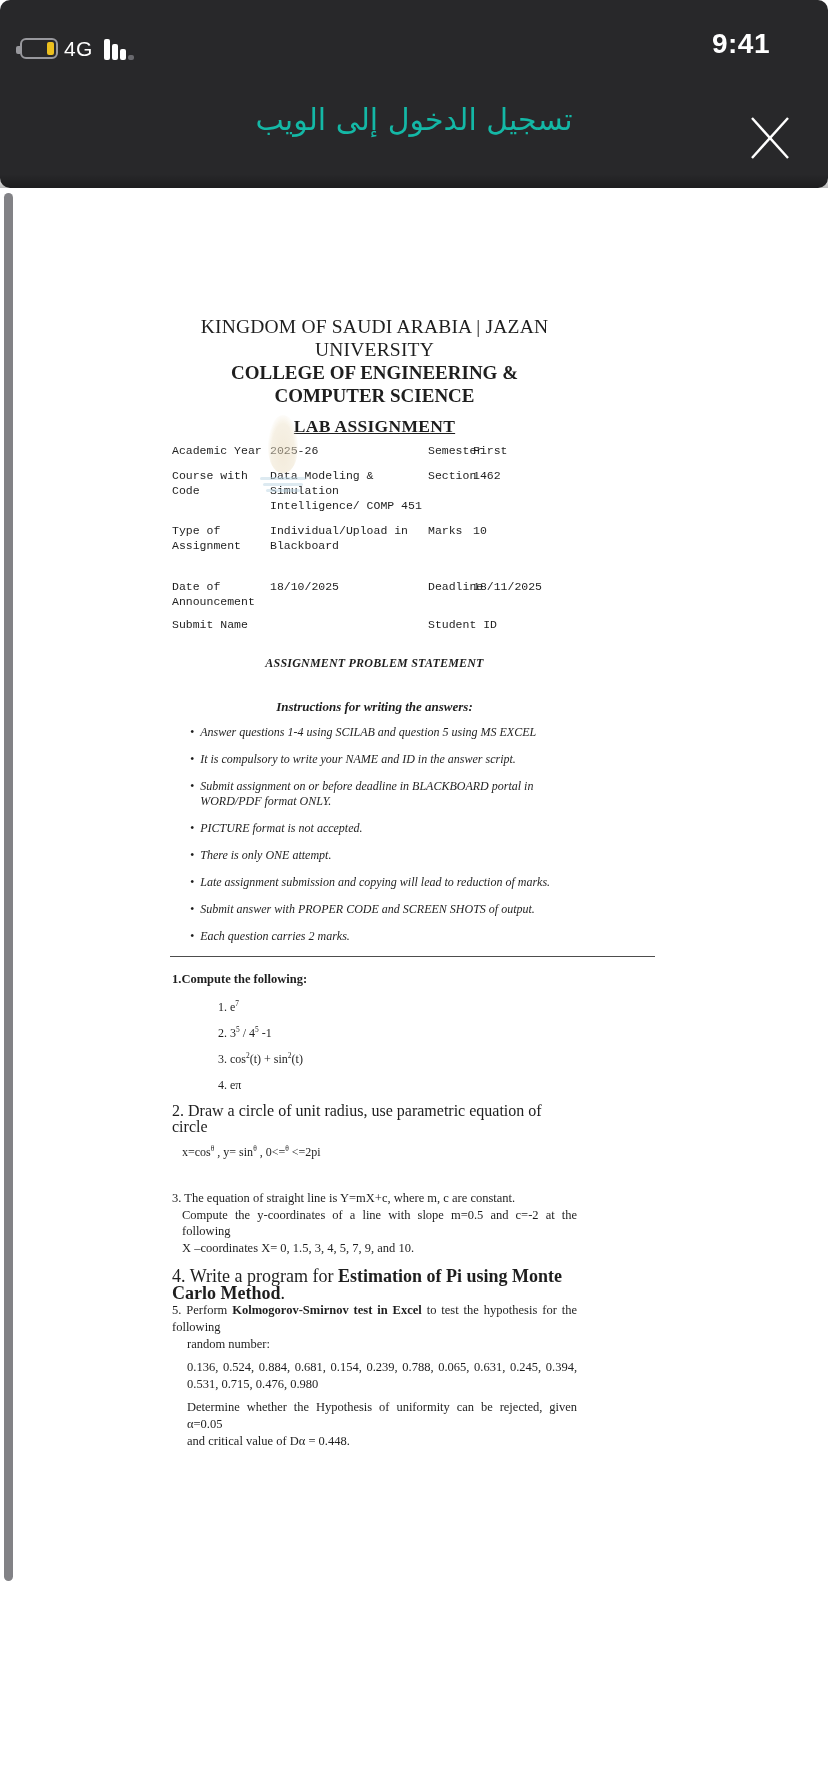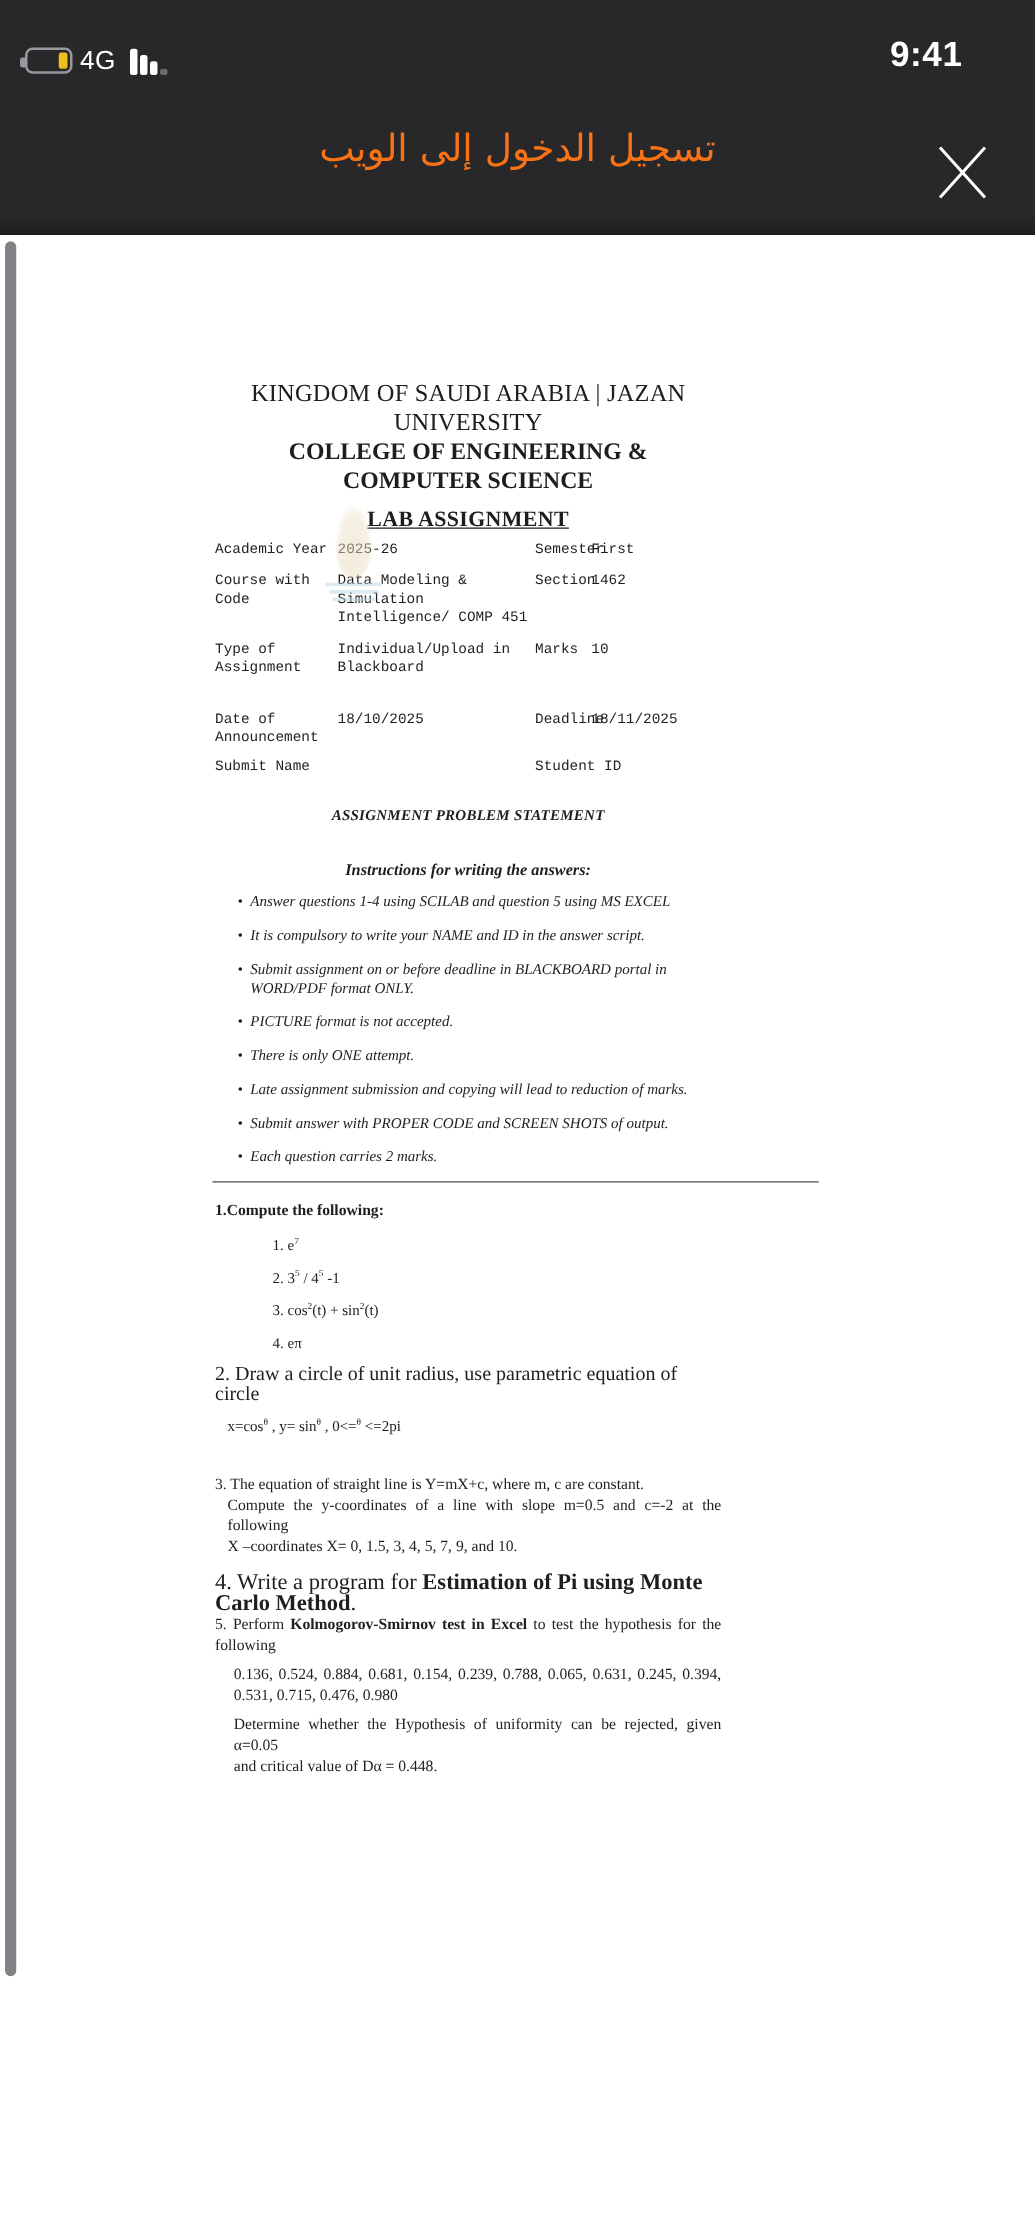--- a/index.html
+++ b/index.html
@@ -1,50 +1,50 @@
 <!DOCTYPE html>
 <html><head>
 <meta charset="utf-8">
 <style>
   html,body{margin:0;padding:0;background:#fff;}
   .screen{position:relative;width:828px;height:1792px;overflow:hidden;background:#fff;
           font-family:"Liberation Sans","DejaVu Sans",sans-serif;}
 
   
-  .topdark{position:absolute;top:0;left:0;width:828px;height:188px;background:#28282a;}
+  .topdark{position:absolute;top:0;left:0;width:828px;height:188px;background:#28282a;border-radius:10px;}
   .topdark::after{content:"";position:absolute;left:0;right:0;bottom:0;height:14px;
                   background:linear-gradient(to bottom,rgba(0,0,0,0) ,rgba(0,0,0,0.28));}
 
   
   .battery{position:absolute;left:20px;top:38px;width:38px;height:21px;border:2px solid #98989d;
            border-radius:6px;box-sizing:border-box;}
   .battery .nub{position:absolute;left:-6px;top:5.5px;width:3.5px;height:8px;background:#98989d;
                 border-radius:2px 0 0 2px;}
   .battery .fill{position:absolute;right:2px;top:2px;width:7px;height:13px;background:#edc01e;border-radius:2px;}
   .net{position:absolute;left:64px;top:37px;color:#fff;font-size:21px;font-weight:500;letter-spacing:.3px;}
   .bars{position:absolute;left:104px;top:38px;width:32px;height:22px;}
   .bars i{position:absolute;bottom:0;width:5.5px;background:#fff;border-radius:2px;display:block;}
   .bars i:nth-child(1){left:0;height:21px;}
   .bars i:nth-child(2){left:8px;height:16px;}
   .bars i:nth-child(3){left:16px;height:11px;}
   .bars i:nth-child(4){left:24px;height:5px;background:#69696e;}
   .time{position:absolute;right:58px;top:28px;color:#fff;font-size:28px;font-weight:600;letter-spacing:.5px;}
 
   
-  .htitle{position:absolute;left:0;right:0;top:102px;text-align:center;color:#f97316;
+  .htitle{position:absolute;left:0;right:0;top:102px;text-align:center;color:#14b8a6;
           font-size:30px;direction:rtl;font-family:"DejaVu Sans",sans-serif;}
   .close{position:absolute;right:34px;top:114px;width:48px;height:48px;background:none;border:none;
          padding:0;cursor:pointer;}
 
   
   .page{position:absolute;top:188px;left:0;width:828px;height:1604px;background:#fff;}
   .scrollthumb{position:absolute;left:4px;top:5px;width:9px;height:1388px;background:#828286;border-radius:5px;}
 
   .doc{position:relative;margin-left:172px;padding-top:116px;width:405px;
-       font-family:"Liberation Serif","DejaVu Serif",serif;color:#1e1e1e;}
+       font-family:"Liberation Serif","DejaVu Serif",serif;color:#1e1e1e;margin-top:11px;}
 
   .watermark{position:absolute;left:88px;top:216px;width:46px;height:84px;opacity:.5;pointer-events:none;}
   .watermark .flame{position:absolute;left:8px;top:0;width:30px;height:58px;
       background:radial-gradient(ellipse at 50% 65%,#e8d8b8 0%,#efe4cc 55%,rgba(255,255,255,0) 75%);
       border-radius:50% 50% 45% 45%;}
   .watermark .wave{position:absolute;left:0;width:46px;height:3px;background:#bcd6e4;border-radius:2px;}
 
   .org{font-size:19.5px;line-height:23px;text-align:center;letter-spacing:.2px;}
   .college{font-size:19px;line-height:23px;font-weight:bold;text-align:center;}
   .labtitle{margin-top:8px;font-size:17.5px;line-height:22px;font-weight:bold;text-align:center;
@@ -225,20 +225,21 @@
         <div>3. The equation of straight line is Y=mX+c, where m, c are constant.</div>
         <div class="ind jl">Compute the y-coordinates of a line with slope m=0.5 and c=-2 at the following</div>
         <div class="ind">X –coordinates X= 0, 1.5, 3, 4, 5, 7, 9, and 10.</div>
       </div>
 
       <div class="q4">4. Write a program for <b>Estimation of Pi using Monte Carlo Method</b>.</div>
 
       <div class="q5">
         <div class="jl">5. Perform <b>Kolmogorov-Smirnov test in Excel</b> to test the hypothesis for the</div>
         <div>following</div>
+        <div class="ind">random number:</div>
       </div>
 
       <div class="numbers">
         <div class="jl">0.136, 0.524, 0.884, 0.681, 0.154, 0.239, 0.788, 0.065, 0.631, 0.245, 0.394,</div>
         <div>0.531, 0.715, 0.476, 0.980</div>
       </div>
 
       <div class="conclusion">
         <div class="jl">Determine whether the Hypothesis of uniformity can be rejected, given α=0.05</div>
         <div>and critical value of Dα = 0.448.</div>

